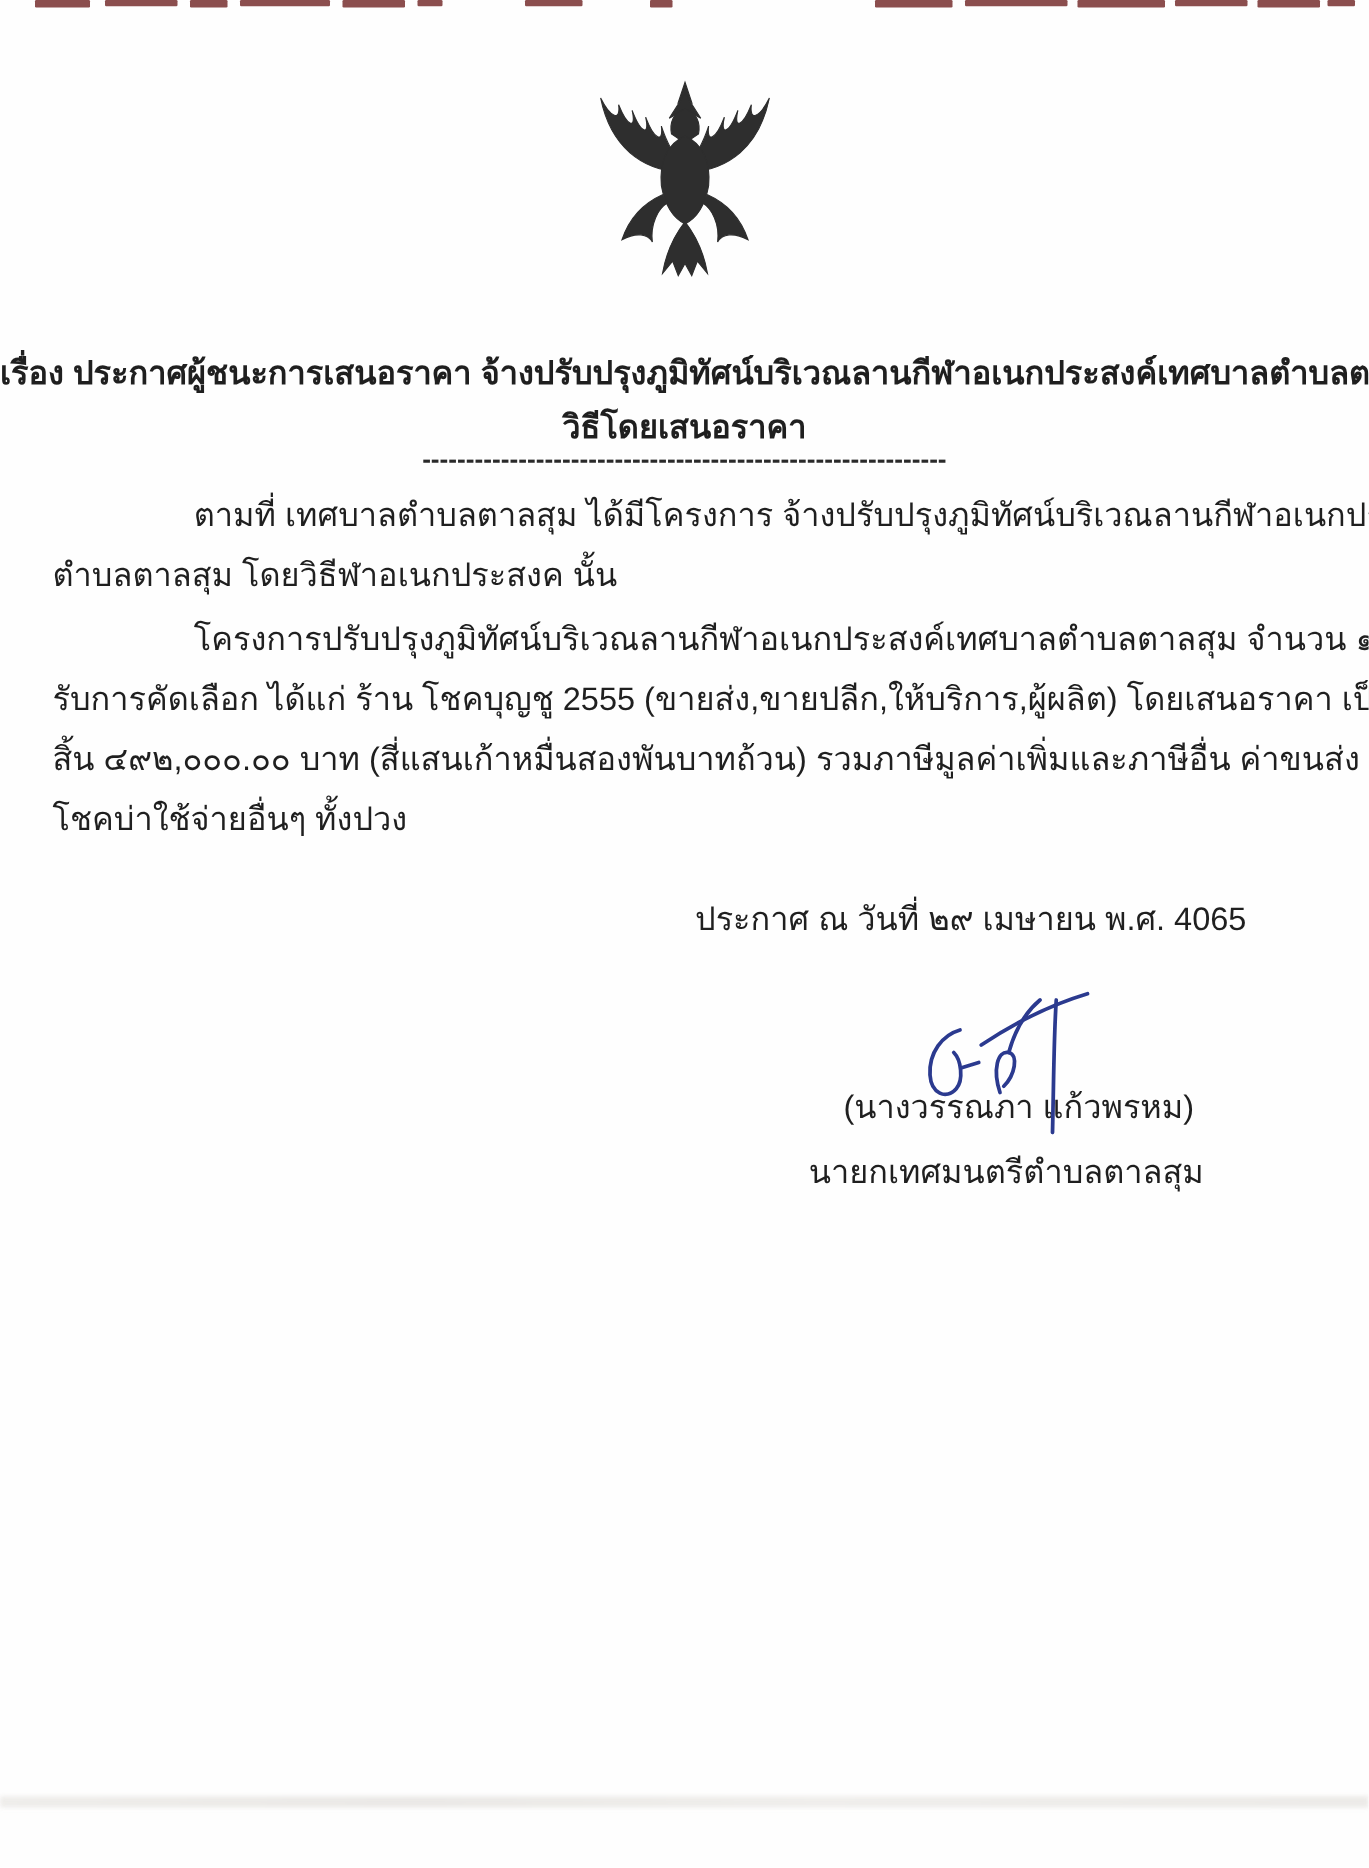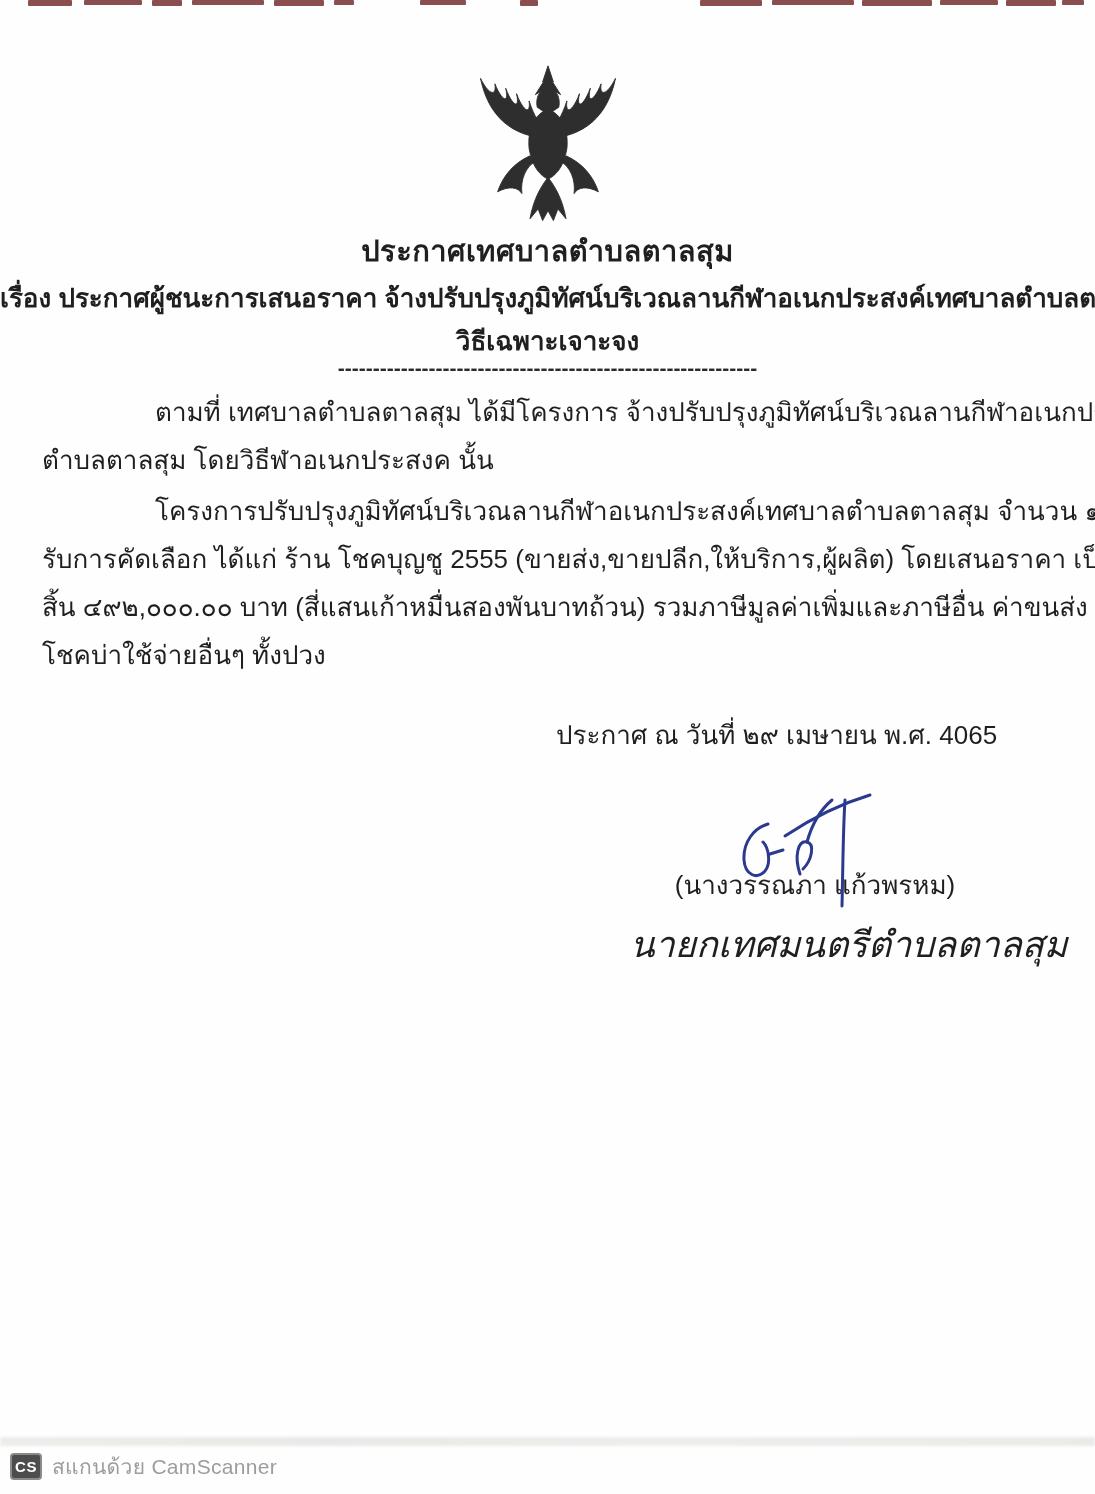--- a/index.html
+++ b/index.html
@@ -37,21 +37,21 @@
   .body-text .line{height:48px;line-height:48px;white-space:nowrap;}
   .body-text .indent{padding-left:113px;}
   .body-text .para2{margin-top:3px;}
 
   .date-line{position:absolute;top:714px;left:556px;font-size:26px;white-space:nowrap;}
 
   .signature{position:absolute;top:778px;left:712px;width:180px;height:132px;z-index:2;}
   .signature svg{width:100%;height:100%;}
 
   .signer-name{position:absolute;top:864px;left:650px;width:330px;text-align:center;font-size:26px;white-space:nowrap;}
-  .signer-pos{position:absolute;top:916px;left:630px;width:350px;text-align:center;font-size:36px;white-space:nowrap;font-style:italic;}
+  .signer-pos{position:absolute;top:916px;left:630px;width:350px;text-align:center;font-size:26px;white-space:nowrap;}
 
   .page-edge-shadow{
     position:absolute;top:1437px;left:0;width:100%;height:9px;
     background:linear-gradient(90deg,#eceae7 0%,#e7e5e2 30%,#edebe8 60%,#e9e7e4 100%);
     filter:blur(1.5px);opacity:.85;
   }
   .footer{position:absolute;top:1450px;left:10px;display:flex;align-items:center;gap:10px;}
   .cs-badge{
     width:32px;height:27px;border-radius:4px;background:#4d4d4d;border:2px solid #8a8a8a;
     color:#ffffff;font-size:15px;font-weight:bold;display:flex;align-items:center;justify-content:center;
@@ -98,24 +98,23 @@
 
         <path d="M80 102 C62 110 50 124 44 142 C57 135 67 137 71 144 C69 128 76 114 85 109 Z"></path>
 
         <path d="M120 102 C138 110 150 124 156 142 C143 135 133 137 129 144 C131 128 124 114 115 109 Z"></path>
 
         <path d="M100 126 C89 140 83 155 80 172 L89 161 L94 174 L100 163 L106 174 L111 161 L120 172 C117 155 111 140 100 126 Z"></path>
       </g>
     </svg>
   </div>
 
-  <div class="doc-title">ประกาศเทศบาลตำบลตาลสุม</div>
 
   <div class="subject1">เรื่อง ประกาศผู้ชนะการเสนอราคา จ้างปรับปรุงภูมิทัศน์บริเวณลานกีฬาอเนกประสงค์เทศบาลตำบลตาลสุม โดย</div>
-  <div class="subject2">วิธีเฉพาะเจาะจง</div>
+  <div class="subject2">วิธีโดยเสนอราคา</div>
 
   <div class="separator">------------------------------------------------------------</div>
 
   <div class="body-text">
     <div class="line indent">ตามที่ เทศบาลตำบลตาลสุม ได้มีโครงการ จ้างปรับปรุงภูมิทัศน์บริเวณลานกีฬาอเนกประสงค์เทศบาล</div>
     <div class="line">ตำบลตาลสุม โดยวิธีฬาอเนกประสงค  นั้น</div>
     <div class="line indent para2">โครงการปรับปรุงภูมิทัศน์บริเวณลานกีฬาอเนกประสงค์เทศบาลตำบลตาลสุม จำนวน ๑ โครงการ ผู้ได้</div>
     <div class="line">รับการคัดเลือก ได้แก่ ร้าน โชคบุญชู 2555 (ขายส่ง,ขายปลีก,ให้บริการ,ผู้ผลิต) โดยเสนอราคา เป็นเงินทั้ง</div>
     <div class="line">สิ้น ๔๙๒,๐๐๐.๐๐ บาท (สี่แสนเก้าหมื่นสองพันบาทถ้วน) รวมภาษีมูลค่าเพิ่มและภาษีอื่น ค่าขนส่ง ค่าจดทะเบียน</div>
     <div class="line">โชคบ่าใช้จ่ายอื่นๆ ทั้งปวง</div>
@@ -138,18 +137,14 @@
 
       <path d="M133 22 C131 52 131 88 130 128"></path>
     </svg>
   </div>
 
   <div class="signer-name">(นางวรรณภา แก้วพรหม)</div>
   <div class="signer-pos">นายกเทศมนตรีตำบลตาลสุม</div>
 
   <div class="page-edge-shadow"></div>
 
-  <div class="footer">
-    <div class="cs-badge">CS</div>
-    <div class="scan-text">สแกนด้วย CamScanner</div>
-  </div>
 
 </div>
 
 </body></html>

